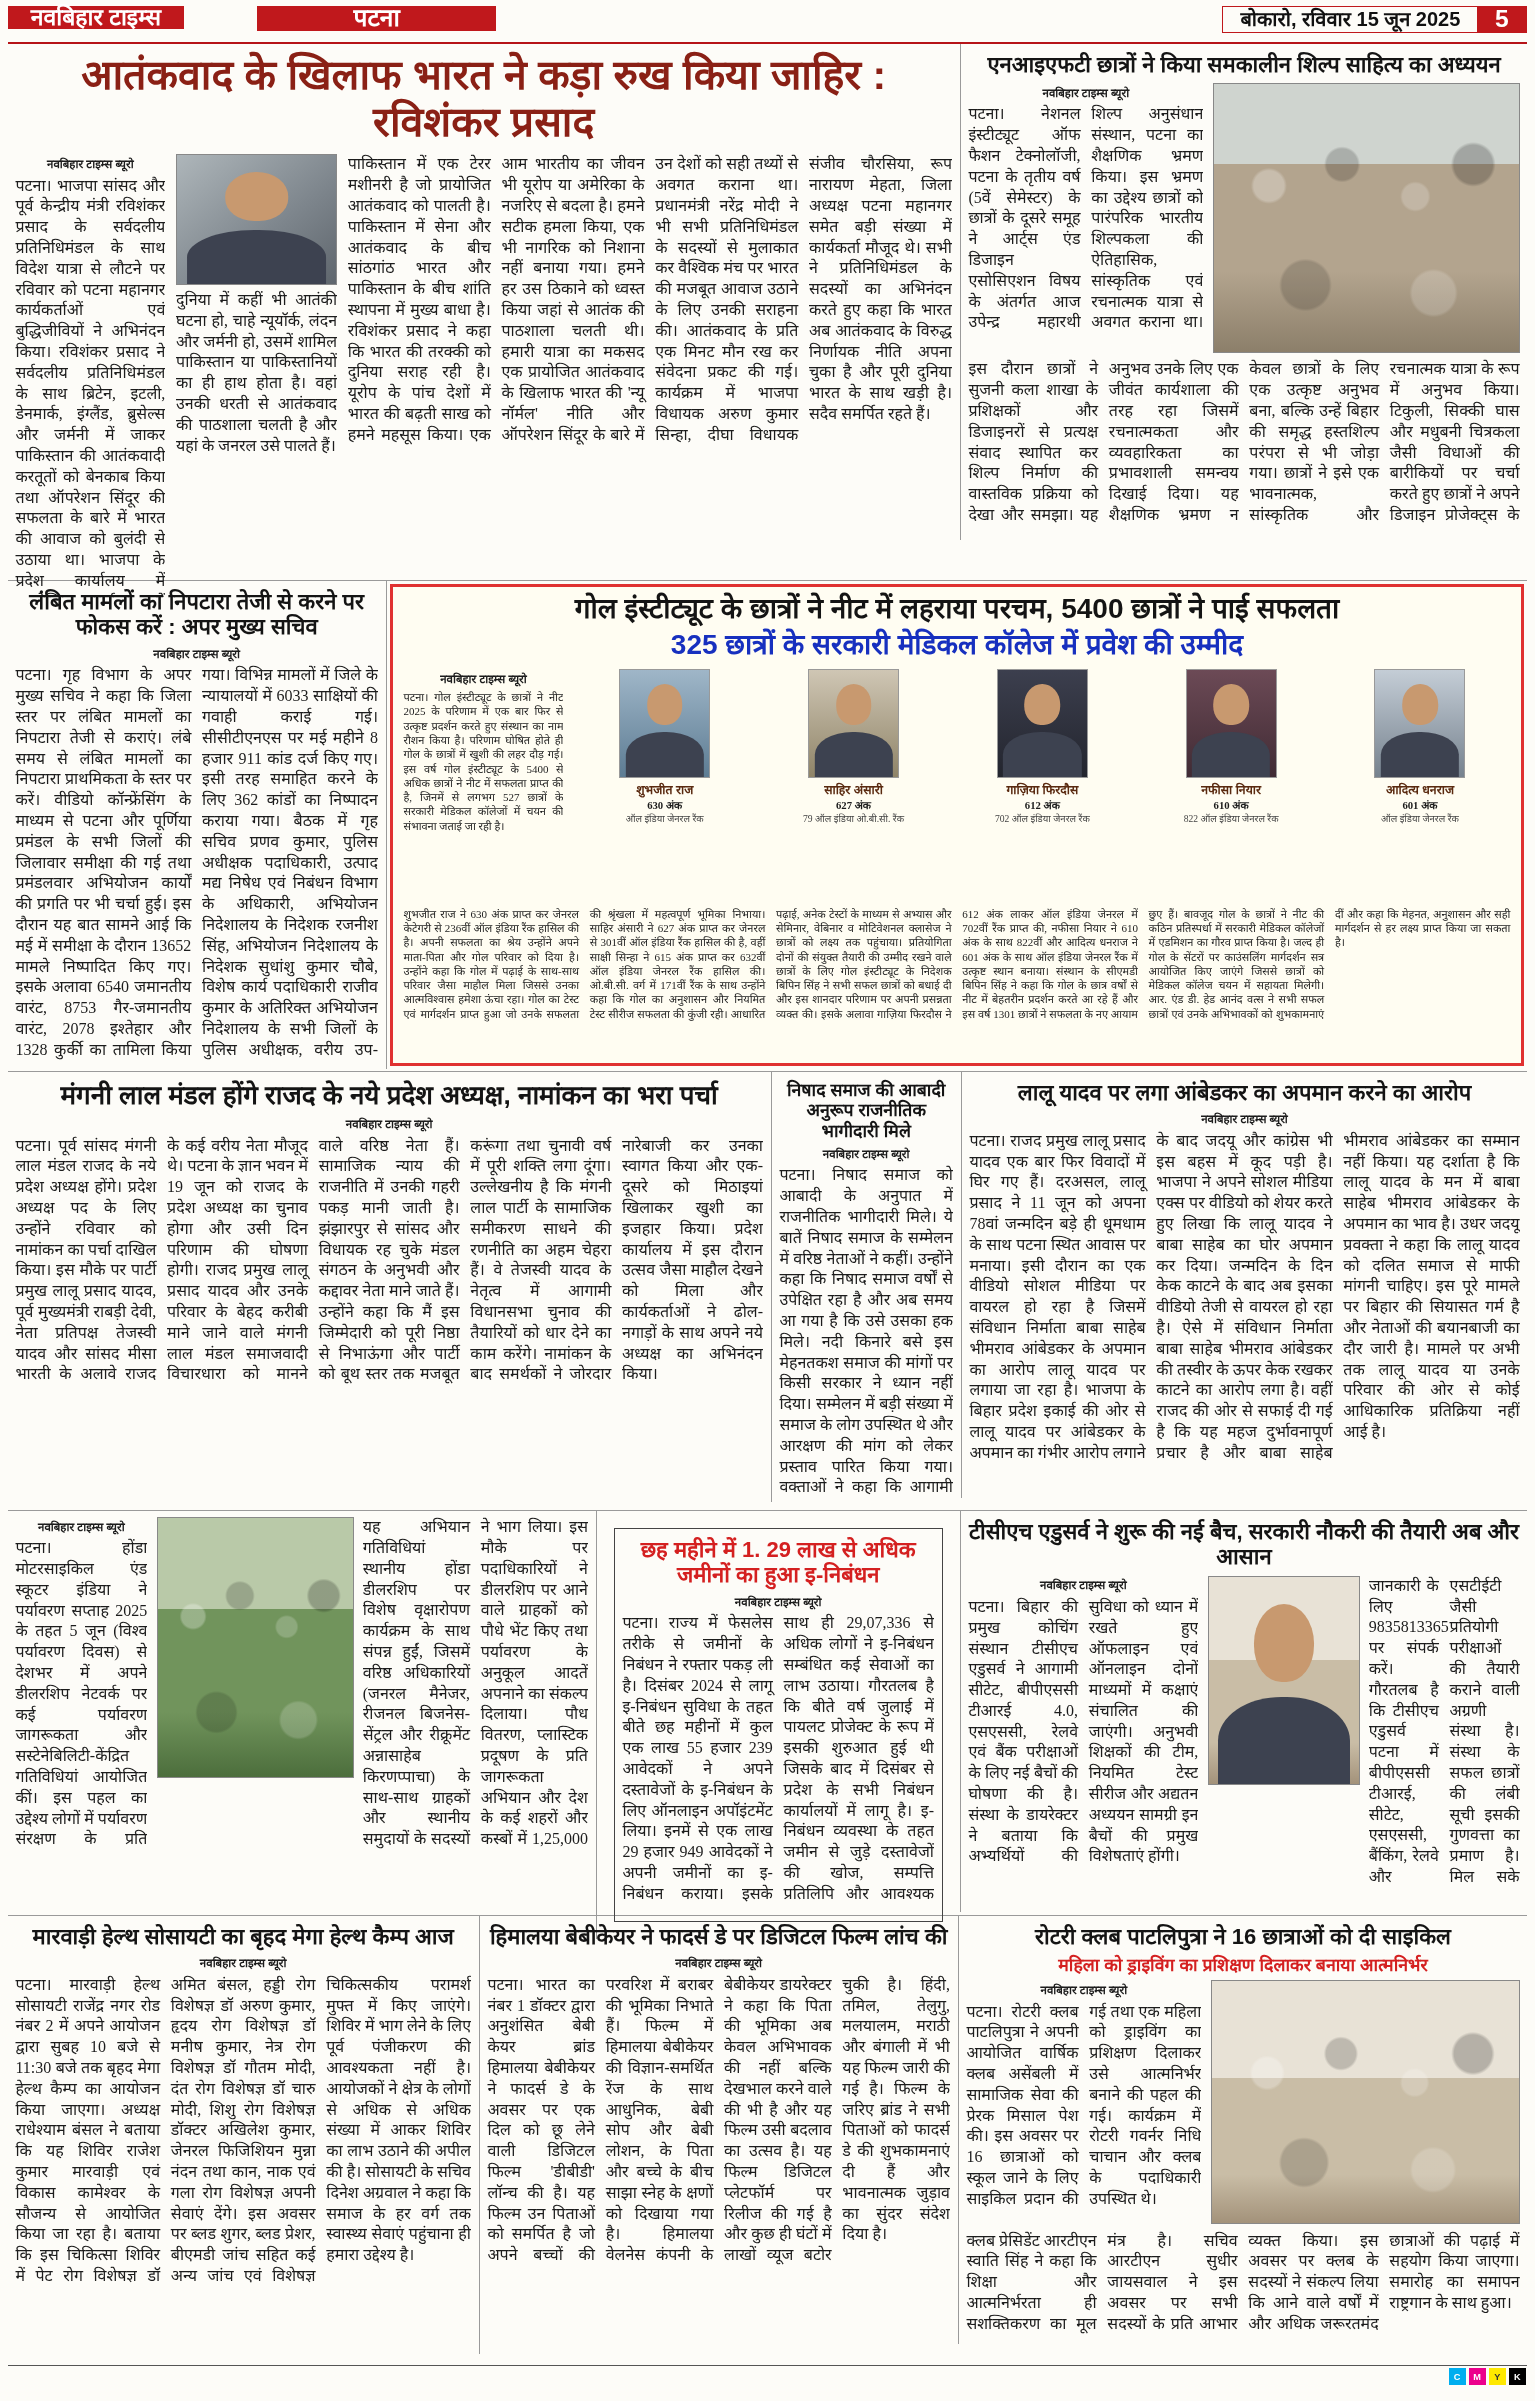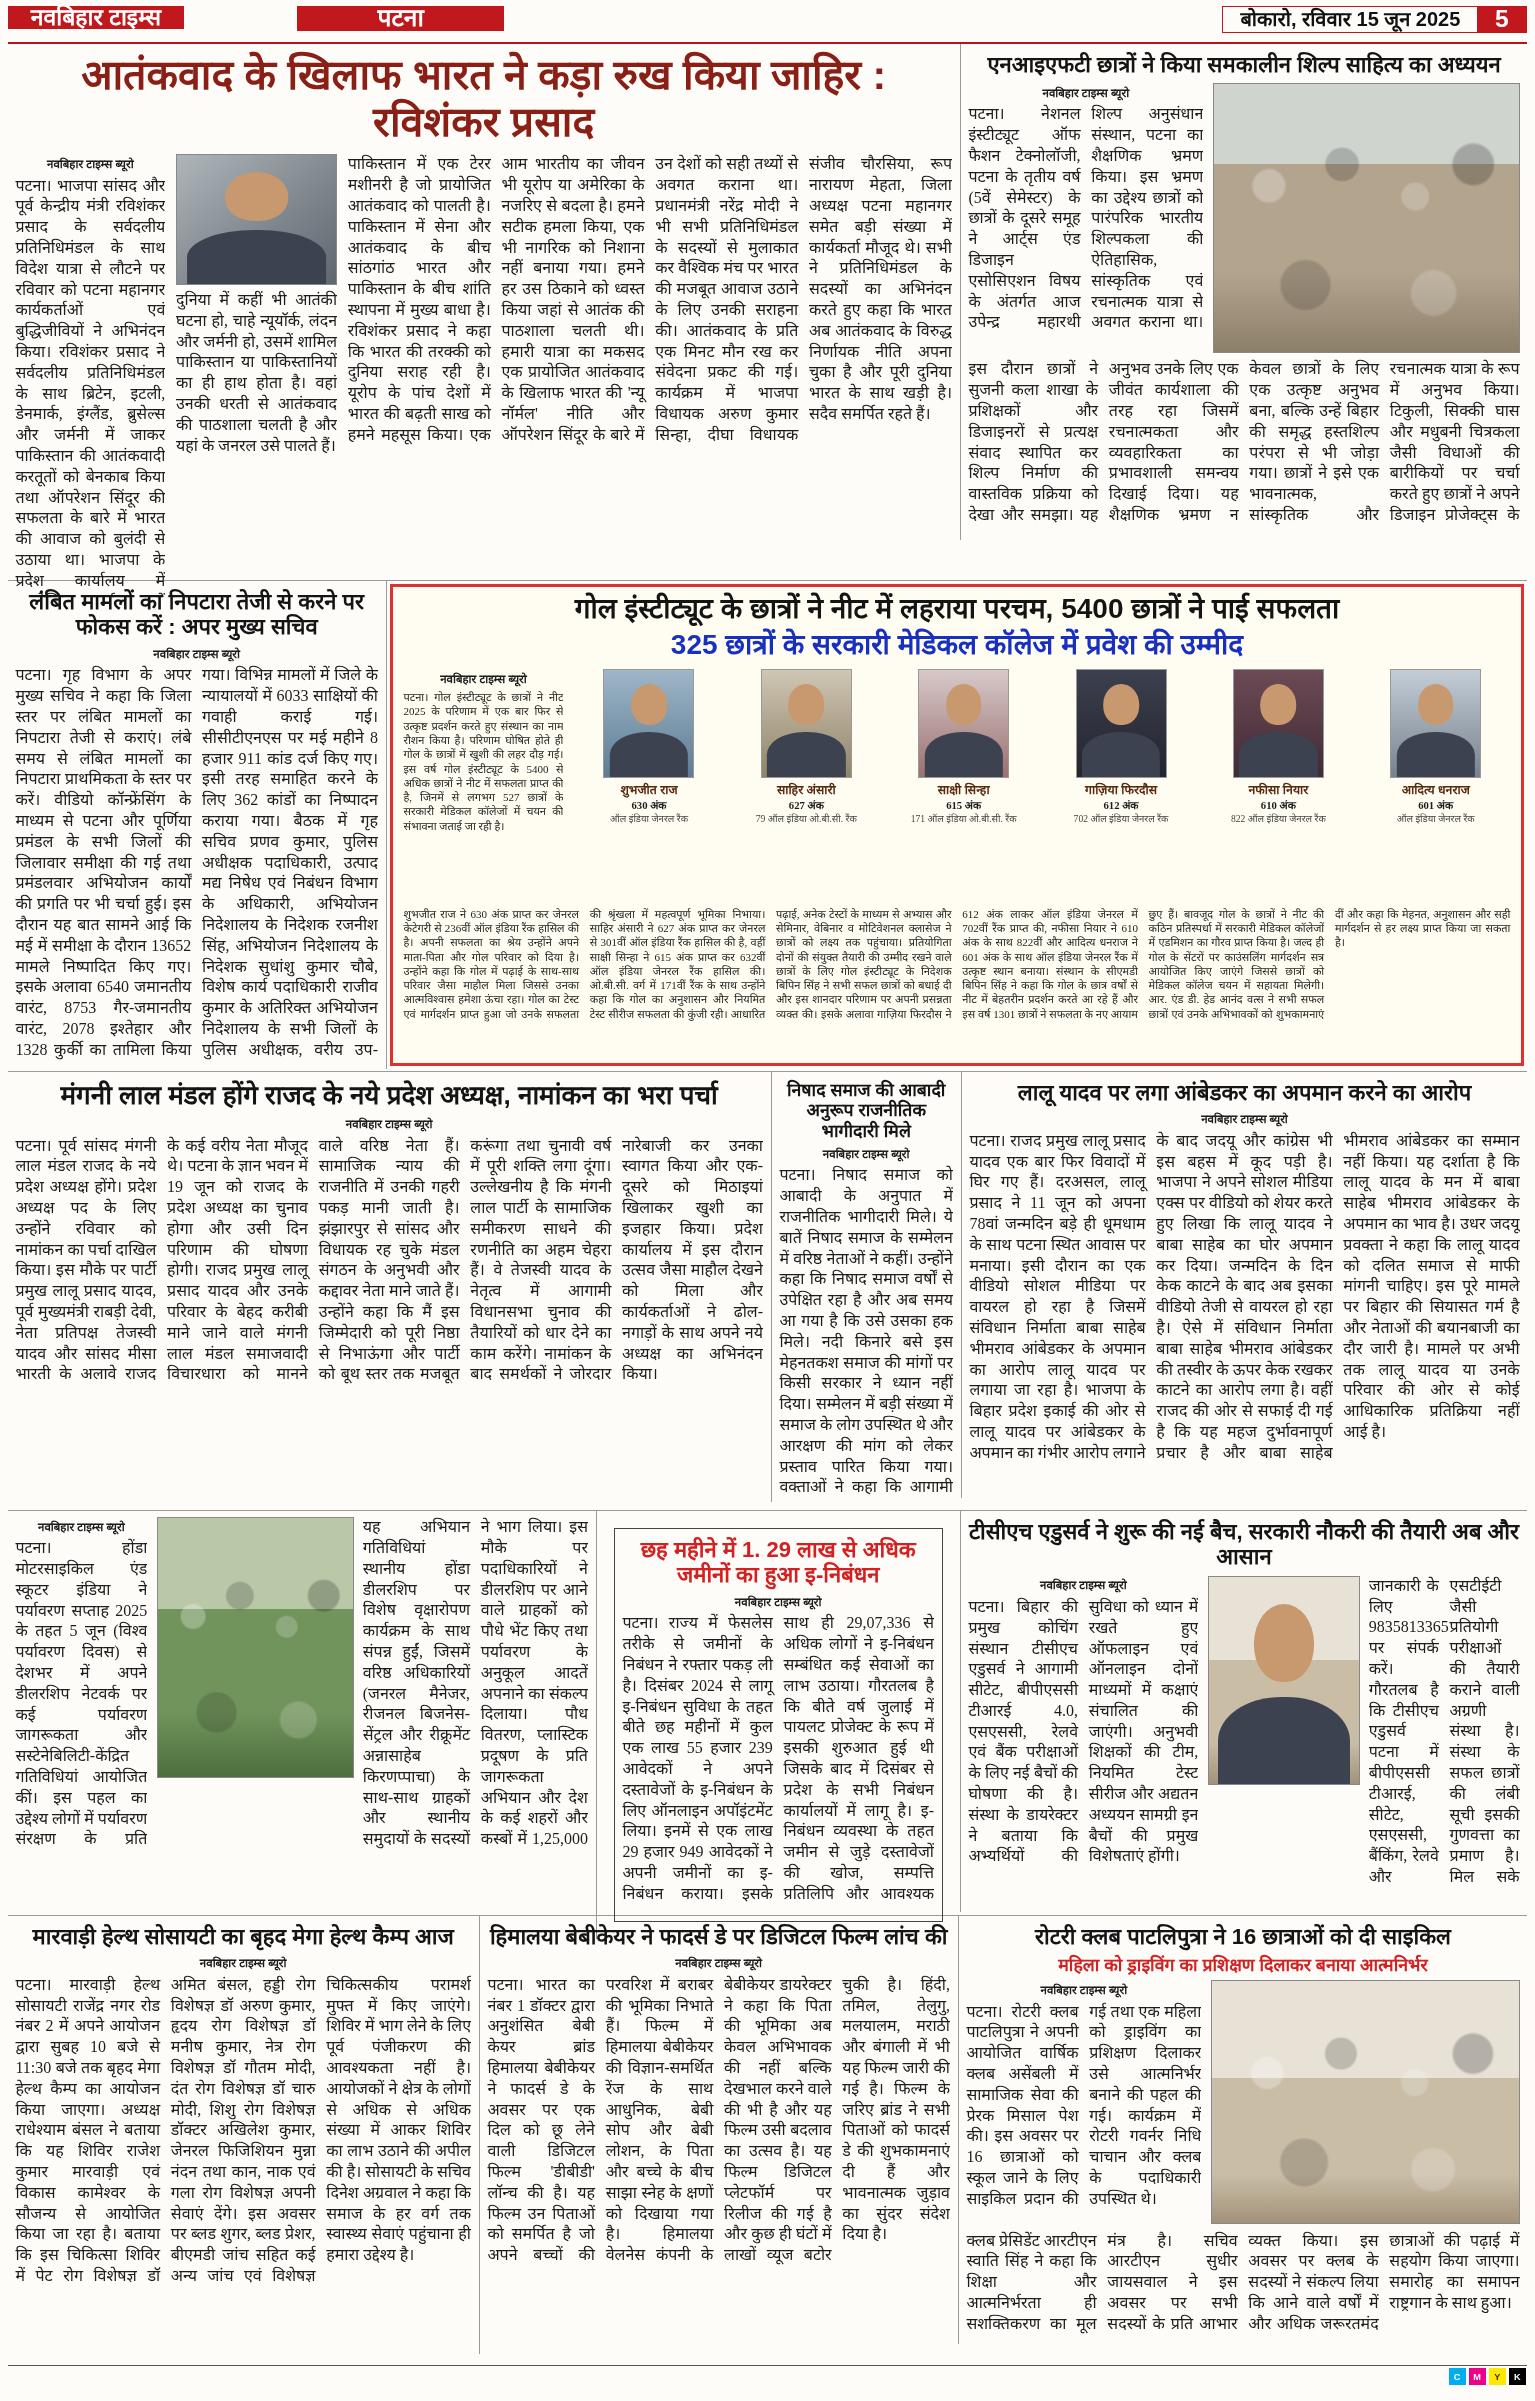--- a/index.html
+++ b/index.html
@@ -3,21 +3,21 @@
 <meta charset="utf-8">
 <style>
   *{box-sizing:border-box;margin:0;padding:0}
   html,body{background:#dedede}
   body{font-family:"Liberation Serif",serif;color:#1c1c1c}
   .page{width:1535px;height:2401px;margin:0 auto;background:#fdfcf8;position:relative;padding:6.1px 7.7px 3.1px;overflow:hidden}
 
   
   .masthead{display:flex;align-items:flex-start;height:38px;border-bottom:2.3px solid #b61418}
   .m-name{background:#c0181c;color:#fff;font:bold 23px/1 "Liberation Sans",sans-serif;display:flex;align-items:center;padding:0 23px}
-  .m-city{background:#c0181c;color:#fff;font:bold 24.6px/1 "Liberation Sans",sans-serif;width:207px;margin-left:113px;display:flex;align-items:center;justify-content:center}
+  .m-city{background:#c0181c;color:#fff;font:bold 24.6px/1 "Liberation Sans",sans-serif;width:239px;margin-left:73px;display:flex;align-items:center;justify-content:center}
   .m-right{margin-left:auto;display:flex;align-items:stretch;border:1.5px solid #c0181c}
   .m-date{display:flex;align-items:center;padding:0 17px;font:bold 20px/1 "Liberation Sans",sans-serif;color:#111}
   .m-page{background:#c0181c;color:#fff;width:49px;display:flex;align-items:center;justify-content:center;font:bold 24.6px/1 "Liberation Sans",sans-serif}
 
   
   .row{display:flex;align-items:flex-start;border-bottom:0.8px solid #9a9a9a}
   .art{padding:6.1px 7.7px;overflow:hidden}
   .art + .art, .vsep{border-left:0.8px solid #9a9a9a}
   .hl{font-family:"Liberation Sans",sans-serif;font-weight:bold;line-height:1.16;text-align:center;color:#141414}
   .hl-xxl{font-size:41px;color:#8a2015;margin:1.5px 0 7.7px}
@@ -135,26 +135,20 @@
               <div class="st-score">630 अंक</div>
               <div class="st-rank">ऑल इंडिया जेनरल रैंक</div>
             </div>
             <div class="st-card">
               <div class="st-ph st-2 face"></div>
               <div class="st-name">साहिर अंसारी</div>
               <div class="st-score">627 अंक</div>
               <div class="st-rank">79 ऑल इंडिया ओ.बी.सी. रैंक</div>
             </div>
             <div class="st-card">
-              <div class="st-ph st-3 face"></div>
-              <div class="st-name">साक्षी सिन्हा</div>
-              <div class="st-score">615 अंक</div>
-              <div class="st-rank">171 ऑल इंडिया ओ.बी.सी. रैंक</div>
-            </div>
-            <div class="st-card">
               <div class="st-ph st-4 face"></div>
               <div class="st-name">गाज़िया फिरदौस</div>
               <div class="st-score">612 अंक</div>
               <div class="st-rank">702 ऑल इंडिया जेनरल रैंक</div>
             </div>
             <div class="st-card">
               <div class="st-ph st-5 face"></div>
               <div class="st-name">नफीसा नियार</div>
               <div class="st-score">610 अंक</div>
               <div class="st-rank">822 ऑल इंडिया जेनरल रैंक</div>

